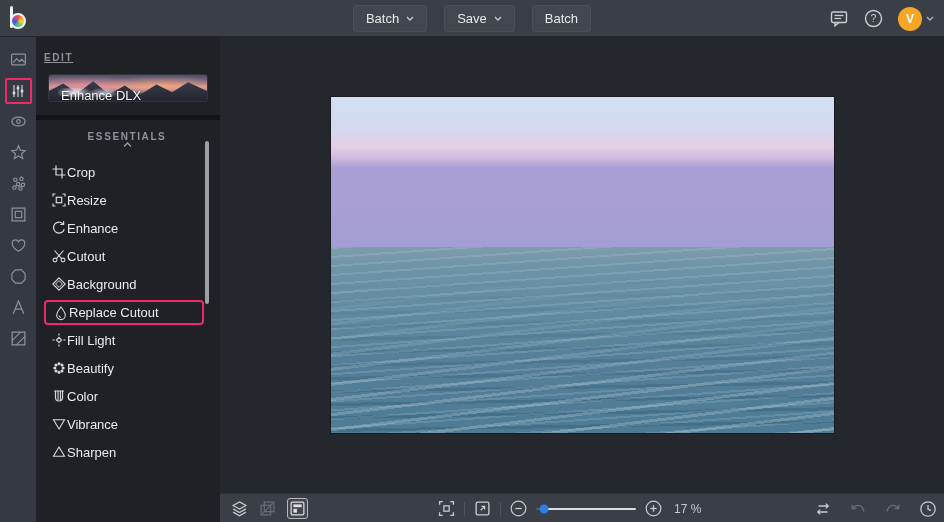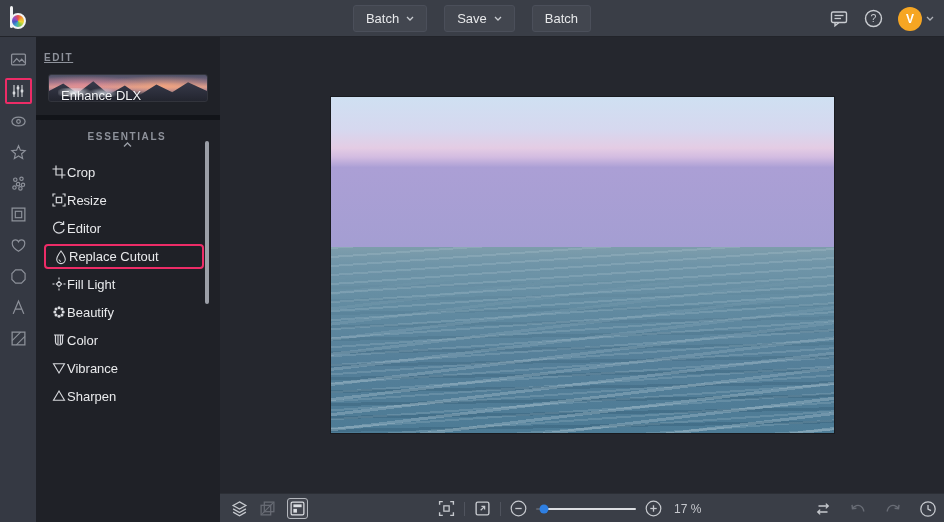--- a/index.html
+++ b/index.html
@@ -268,21 +268,36 @@
           <path d="M2 4.5 V2 H4.5 M11.5 2 H14 V4.5 M14 11.5 V14 H11.5 M4.5 14 H2 V11.5" fill="none" stroke="currentColor" stroke-width="1.2"></path>
           <rect x="5.3" y="5.3" width="5.4" height="5.4" fill="none" stroke="currentColor" stroke-width="1.2"></rect>
         </svg>
       <span>Resize</span>
     </div>
     <div class="menu-item">
       <svg class="mi-icon" viewBox="0 0 16 16">
           <path d="M13.3 9.2 A5.5 5.5 0 1 1 12.4 4.2" fill="none" stroke="currentColor" stroke-width="1.2"></path>
           <path d="M12.6 1.2 L12.6 4.5 L9.3 4.5" fill="none" stroke="currentColor" stroke-width="1.2"></path>
         </svg>
-      <span>Editor</span>
+      <span>Enhance</span>
+    </div>
+    <div class="menu-item">
+      <svg class="mi-icon" viewBox="0 0 16 16">
+          <circle cx="4" cy="12" r="1.9" fill="none" stroke="currentColor" stroke-width="1.1"></circle>
+          <circle cx="12" cy="12" r="1.9" fill="none" stroke="currentColor" stroke-width="1.1"></circle>
+          <path d="M5.4 10.6 L12.5 2.5 M10.6 10.6 L3.5 2.5" fill="none" stroke="currentColor" stroke-width="1.1"></path>
+        </svg>
+      <span>Cutout</span>
+    </div>
+    <div class="menu-item">
+      <svg class="mi-icon" viewBox="0 0 16 16">
+          <path d="M8 1.8 L14.2 8 8 14.2 1.8 8 Z" fill="none" stroke="currentColor" stroke-width="1.1"></path>
+          <path d="M8 4.6 L11.4 8 8 11.4 4.6 8 Z" fill="none" stroke="currentColor" stroke-width="1"></path>
+        </svg>
+      <span>Background</span>
     </div>
     <div class="menu-item highlighted">
       <svg class="mi-icon" viewBox="0 0 16 16">
           <path d="M8 2 C8 2 3.7 7.6 3.7 10.3 A4.3 4.3 0 0 0 12.3 10.3 C12.3 7.6 8 2 8 2 Z" fill="none" stroke="currentColor" stroke-width="1.1"></path>
           <path d="M6 10.5 A2 2 0 0 0 8 12.4" fill="none" stroke="currentColor" stroke-width="1"></path>
         </svg>
       <span>Replace Cutout</span>
     </div>
     <div class="menu-item">
       <svg class="mi-icon" viewBox="0 0 16 16">

